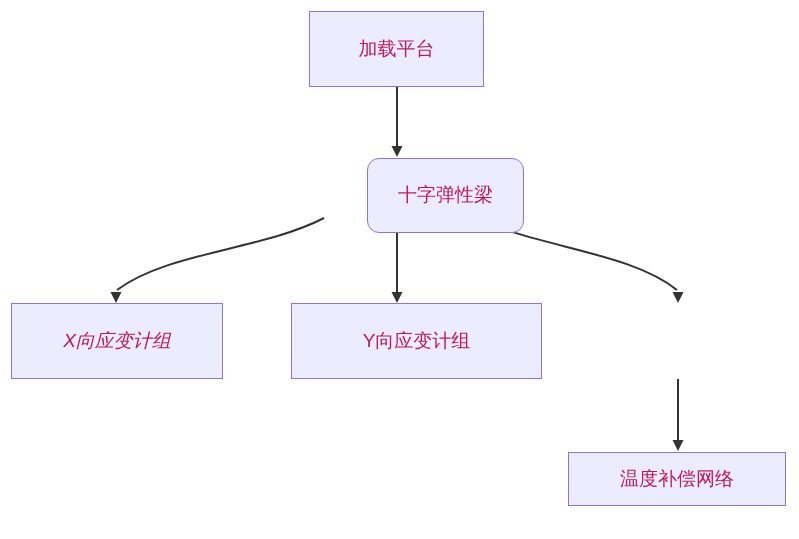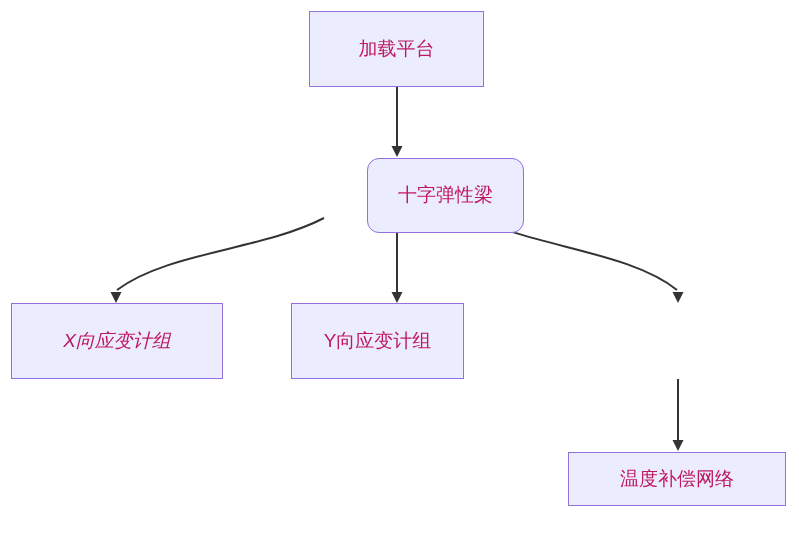--- a/index.html
+++ b/index.html
@@ -80,18 +80,18 @@
       <polygon class="arrowhead" points="672.5,440 683.5,440 678,451"></polygon>
     </g>
   </svg>
 
   <div class="node" style="left:309px; top:11px; width:175px; height:76px;">加载平台</div>
 
   <div class="node rounded" style="left:319px; top:158px; width:157px; height:75px;margin-left:48px;">十字弹性梁</div>
 
   <div class="node" style="left:11px; top:303px; width:212px; height:76px;font-style:italic;">X向应变计组</div>
 
-  <div class="node" style="left:291px; top:303px; width:173px; height:76px;">Y向应变计组</div>
+  <div class="node" style="left:291px; top:303px; width:251px; height:76px;">Y向应变计组</div>
 
 
   <div class="node" style="left:568px; top:452px; width:218px; height:54px;">温度补偿网络</div>
 
 </div>
 
 </body></html>

